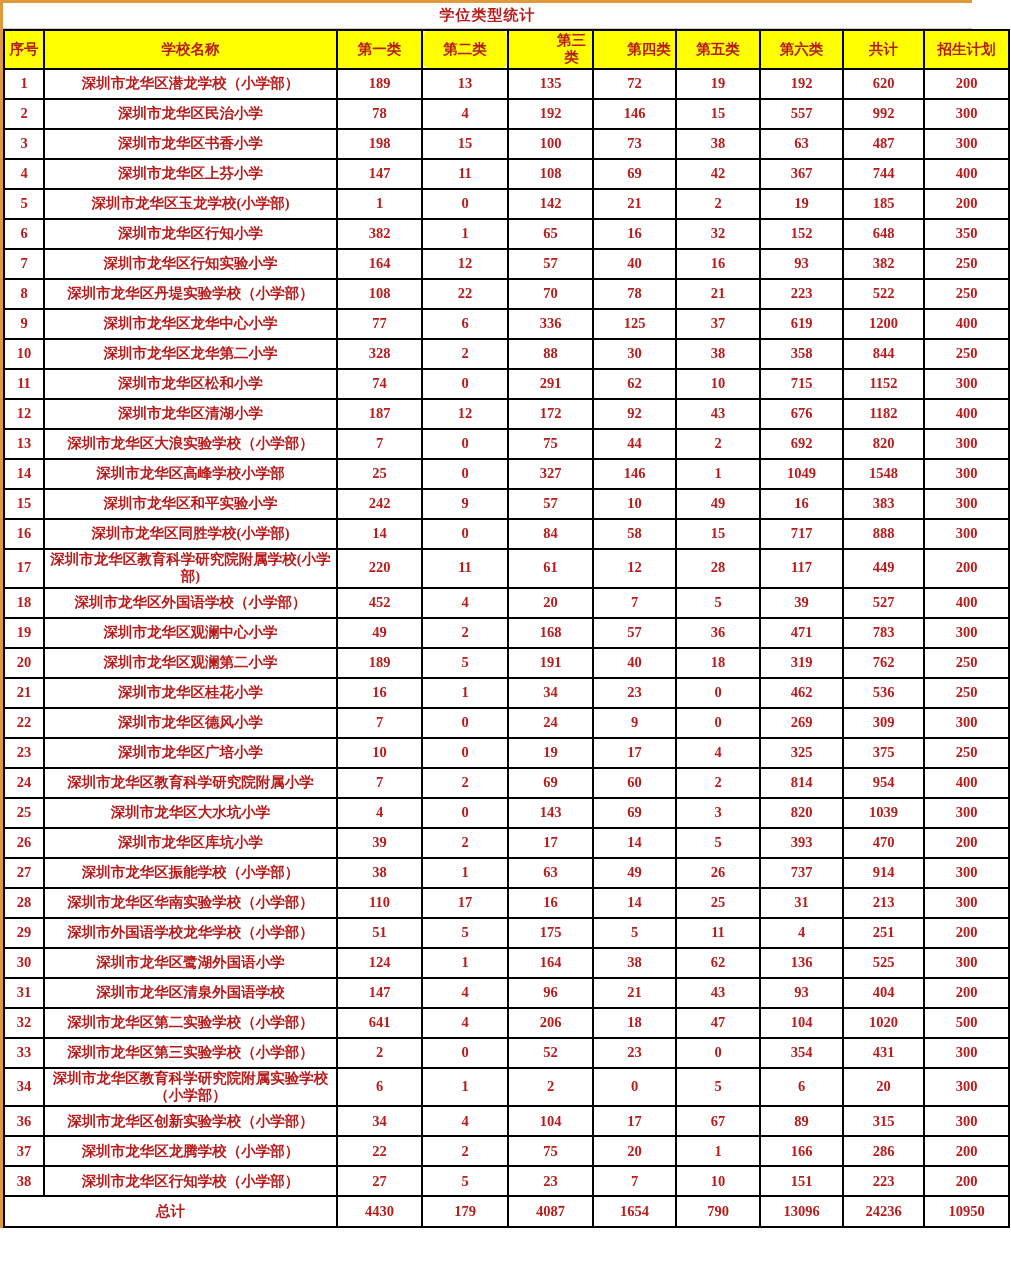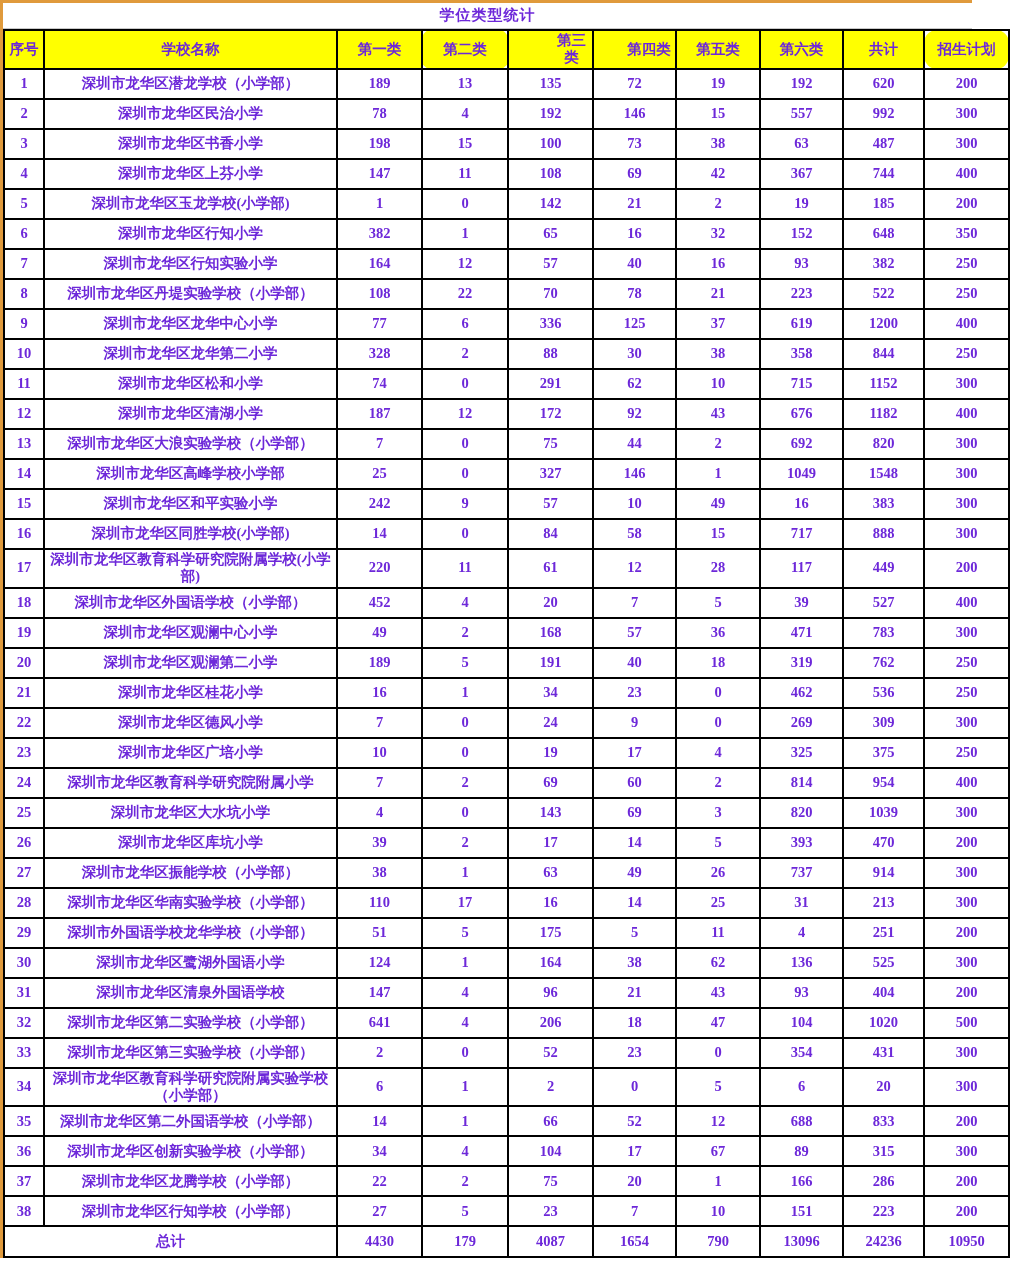--- a/index.html
+++ b/index.html
@@ -7,21 +7,21 @@
     padding: 0;
     background: #ffffff;
   }
   .sheet {
     width: 972px;
     border-left: 3px solid #E09A3C;
     border-top: 3px solid #E09A3C;
     box-sizing: border-box;
     font-family: "Liberation Serif", "DejaVu Serif", serif;
     font-weight: bold;
-    color: #6d28d9;
+    color: #b91c1c;
   }
   .title-bar {
     height: 25px;
     display: flex;
     align-items: center;
     justify-content: center;
     font-size: 15px;
     letter-spacing: 1px;
     border-bottom: 1px solid #c9c9c9;
     background: #ffffff;
@@ -91,21 +91,21 @@
       <tr>
         <th style="background: rgb(255, 255, 0);">序号</th>
         <th style="background: rgb(255, 255, 0);">学校名称</th>
         <th style="background: rgb(255, 255, 0);">第一类</th>
         <th style="background: rgb(255, 255, 0); border-radius: 9px;">第二类</th>
         <th style="background: rgb(255, 255, 0); padding-left: 44px;">第三类</th>
         <th style="background: rgb(255, 255, 0); padding-left: 31px;">第四类</th>
         <th style="background: rgb(255, 255, 0);">第五类</th>
         <th style="background: rgb(255, 255, 0);">第六类</th>
         <th style="background: rgb(255, 255, 0); margin-top: 8px;">共计</th>
-        <th style="background: rgb(255, 255, 0); border-radius: 13px;">招生计划</th>
+        <th style="background: rgb(255, 255, 0);">招生计划</th>
       </tr>
     </thead>
     <tbody id="table-body">
         <tr>
     <td>1</td>
     <td class="school-cell">深圳市龙华区潜龙学校（小学部）</td>
     <td>189</td>
     <td>13</td>
     <td>135</td>
     <td>72</td>
@@ -504,32 +504,20 @@
     <td>6</td>
     <td>1</td>
     <td>2</td>
     <td>0</td>
     <td>5</td>
     <td>6</td>
     <td>20</td>
     <td>300</td>
   </tr>
         <tr>
-    <td>35</td>
-    <td class="school-cell">深圳市龙华区第二外国语学校（小学部）</td>
-    <td>14</td>
-    <td>1</td>
-    <td>66</td>
-    <td>52</td>
-    <td>12</td>
-    <td>688</td>
-    <td>833</td>
-    <td>200</td>
-  </tr>
-        <tr>
     <td>36</td>
     <td class="school-cell">深圳市龙华区创新实验学校（小学部）</td>
     <td>34</td>
     <td>4</td>
     <td>104</td>
     <td>17</td>
     <td>67</td>
     <td>89</td>
     <td>315</td>
     <td>300</td>

